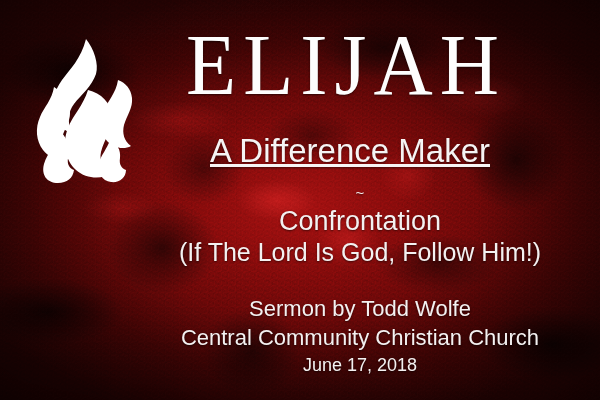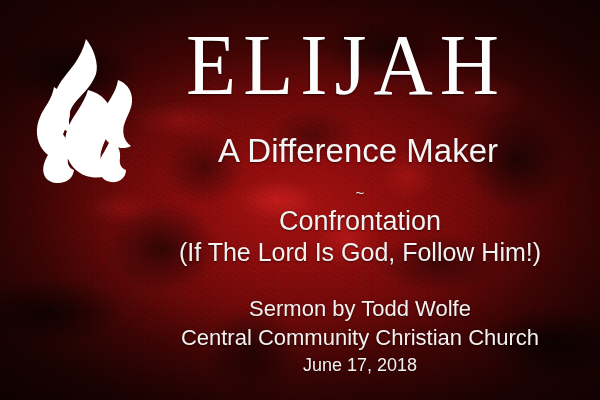--- a/index.html
+++ b/index.html
@@ -98,29 +98,30 @@
     color: #fdfdfd;
     text-shadow: 0 1px 2px rgba(0,0,0,.55);
     white-space: nowrap;
     transform: scaleY(1.06);
     transform-origin: top center;
   }
 
   
   .subtitle {
     position: absolute;
-    left: 128px;
+    left: 120px;
     top: 133px;
     width: 460px;
     text-align: center;
     font-size: 33px;
     line-height: 1.08;
     color: #f6f4f4;
     white-space: nowrap;
     text-shadow: 0 1px 2px rgba(0,0,0,.5);
+    text-decoration: underline;
   }
 
   
   .lower {
     position: absolute;
     left: 110px;
     top: 186px;
     width: 500px;
     text-align: center;
     color: #f4f1f1;

